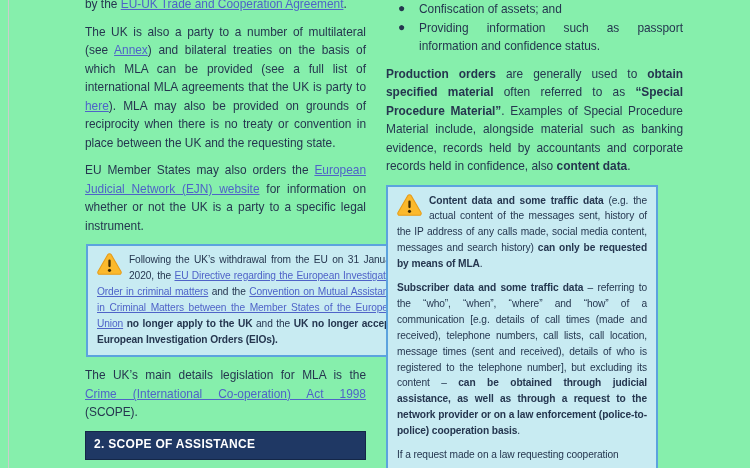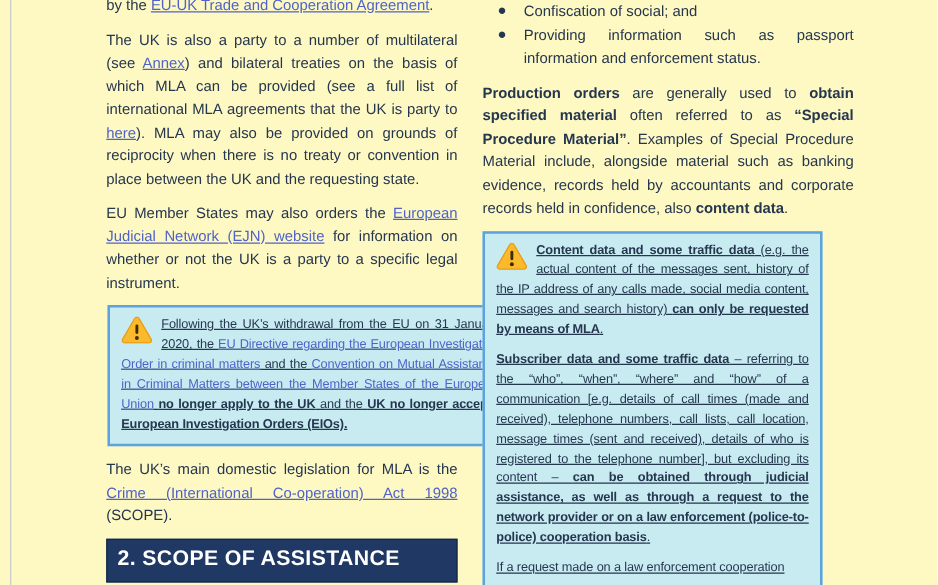--- a/index.html
+++ b/index.html
@@ -1,43 +1,43 @@
 <!DOCTYPE html>
 <html style="--body_text: #25364f; --link: #4f63c8; --callout_bg: #c8ebf2; --callout_border: #5ca3de; --heading_bg: #1f3864; --heading_text: #ffffff; --warning_fill: #fbb92c; --warning_edge: #e89d17; --warning_glyph: #3f2b00; --page_edge: #cccccc;"><head>
 <meta charset="utf-8">
 <style>
   * { margin: 0; padding: 0; box-sizing: border-box; }
   html, body { width: 750px; height: 468px; background: #ffffff; }
   body { font-family: "Liberation Sans", sans-serif; color: var(--body_text, #25364f); }
-  .page { position: relative; width: 750px; height: 468px; background: #fef9c3; overflow: hidden; }
+  .page { position: relative; width: 750px; height: 468px; background: #86efac; overflow: hidden; }
   .page-edge { position: absolute; left: 8px; top: 0; bottom: 0; width: 1px; background: var(--page_edge, #cccccc); }
   .col { position: absolute; top: 0; }
   .col-left  { left: 85px;  width: 281px; }
   .col-right { left: 386px; width: 297px; }
 
   .para { font-size: 11.9px; line-height: 18.5px; text-align: justify; margin-bottom: 9px; }
   .para.partial { margin-top: -5px; text-align: left; }
 
   .lnk { color: var(--link, #4f63c8); text-decoration: underline; cursor: pointer; }
   .b { font-weight: bold; }
 
   .bullets { list-style: none; margin-bottom: 9px; }
   .bullets li { position: relative; padding-left: 33px; font-size: 11.9px; line-height: 18.5px; text-align: justify; }
   .bullets .dot { position: absolute; left: 12px; top: -1px; font-size: 12px; }
 
   .callout { background: var(--callout_bg, #c8ebf2); border: 2px solid var(--callout_border, #5ca3de);
              padding: 6px 9px 7px; margin-bottom: 9px; overflow: hidden; }
   .callout-left  { width: 324px; margin-left: 1px; }
   .callout-right { width: 272px; }
-  .cpara { font-size: 10.2px; line-height: 15.9px; letter-spacing: -0.1px; text-align: justify; margin-bottom: 8px; text-decoration: underline; }
+  .cpara { font-size: 10.2px; line-height: 15.9px; letter-spacing: -0.1px; text-align: justify; margin-bottom: 8px; }
   .callout .cpara:last-child { margin-bottom: 1px; }
   .warn { float: left; width: 25px; height: 22px; margin: 1px 7px 2px 0; }
 
   .section-bar { background: var(--heading_bg, #1f3864); color: var(--heading_text, #ffffff);
-                 font-weight: bold; font-size: 17px; letter-spacing: 0.3px;
+                 font-weight: bold; font-size: 12px; letter-spacing: 0.3px;
                  padding: 5px 8px 8px; border: 1px solid #142747; margin: 8px 0 8px; }
 </style>
 </head>
 <body>
 
 <div class="page">
   <div class="page-edge"></div>
 
   <div class="col col-left">
     <p class="para partial"><span>by the </span><a class="lnk">EU-UK Trade and Cooperation Agreement</a><span>.</span></p>
@@ -50,48 +50,48 @@
       <span class="warn">
         <svg viewBox="0 0 24 21" width="25" height="22" aria-hidden="true">
           <path d="M10.4 1.5 L1.0 17.7 a1.8 1.8 0 0 0 1.6 2.7 h18.8 a1.8 1.8 0 0 0 1.6-2.7 L13.6 1.5 a1.85 1.85 0 0 0-3.2 0 Z" fill="var(--warning_fill, #fbb92c)" stroke="var(--warning_edge, #e89d17)" stroke-width="1"></path>
           <rect x="10.9" y="6.2" width="2.2" height="7.4" rx="1.1" fill="var(--warning_glyph, #3f2b00)"></rect>
           <circle cx="12" cy="16.6" r="1.5" fill="var(--warning_glyph, #3f2b00)"></circle>
         </svg>
       </span>
       <p class="cpara"><span>Following the UK’s withdrawal from the EU on 31 January 2020, the </span><a class="lnk">EU Directive regarding the European Investigation Order in criminal matters</a><span> and the </span><a class="lnk">Convention on Mutual Assistance in Criminal Matters between the Member States of the European Union</a><span> </span><span class="b">no longer apply to the UK</span><span> and the </span><span class="b">UK no longer accepts European Investigation Orders (EIOs).</span></p>
     </div>
 
-    <p class="para"><span>The UK’s main domestic legislation for MLA is the </span><a class="lnk">Crime (International Co-operation) Act 1998</a><span> (SCOPE).</span></p>
+    <p class="para"><span>The UK’s main details legislation for MLA is the </span><a class="lnk">Crime (International Co-operation) Act 1998</a><span> (SCOPE).</span></p>
 
     <div class="section-bar">
       <span>2. SCOPE OF ASSISTANCE</span>
     </div>
 
   </div>
 
   <div class="col col-right">
     <ul class="bullets">
       <li>
         <span class="dot">●</span>
-        <span>Confiscation of social; and</span>
+        <span>Confiscation of assets; and</span>
       </li>
       <li>
         <span class="dot">●</span>
-        <span>Providing information such as passport information and enforcement status.</span>
+        <span>Providing information such as passport information and confidence status.</span>
       </li>
     </ul>
 
     <p class="para"><span class="b">Production orders</span><span> are generally used to </span><span class="b">obtain specified material</span><span> often referred to as </span><span class="b">“Special Procedure Material”</span><span>. Examples of Special Procedure Material include, alongside material such as banking evidence, records held by accountants and corporate records held in confidence, also </span><span class="b">content data</span><span>.</span></p>
 
     <div class="callout callout-right">
       <span class="warn">
         <svg viewBox="0 0 24 21" width="25" height="22" aria-hidden="true">
           <path d="M10.4 1.5 L1.0 17.7 a1.8 1.8 0 0 0 1.6 2.7 h18.8 a1.8 1.8 0 0 0 1.6-2.7 L13.6 1.5 a1.85 1.85 0 0 0-3.2 0 Z" fill="var(--warning_fill, #fbb92c)" stroke="var(--warning_edge, #e89d17)" stroke-width="1"></path>
           <rect x="10.9" y="6.2" width="2.2" height="7.4" rx="1.1" fill="var(--warning_glyph, #3f2b00)"></rect>
           <circle cx="12" cy="16.6" r="1.5" fill="var(--warning_glyph, #3f2b00)"></circle>
         </svg>
       </span>
       <p class="cpara"><span class="b">Content data and some traffic data</span><span> (e.g. the actual content of the messages sent, history of the IP address of any calls made, social media content, messages and search history) </span><span class="b">can only be requested by means of MLA</span><span>.</span></p>
       <p class="cpara"><span class="b">Subscriber data and some traffic data</span><span> – referring to the “who”, “when”, “where” and “how” of a communication [e.g. details of call times (made and received), telephone numbers, call lists, call location, message times (sent and received), details of who is registered to the telephone number], but excluding its content – </span><span class="b">can be obtained through judicial assistance, as well as through a request to the network provider or on a law enforcement (police-to-police) cooperation basis</span><span>.</span></p>
-      <p class="cpara"><span>If a request made on a law enforcement cooperation</span></p>
+      <p class="cpara"><span>If a request made on a law requesting cooperation</span></p>
     </div>
   </div>
 </div>
 
 </body></html>

